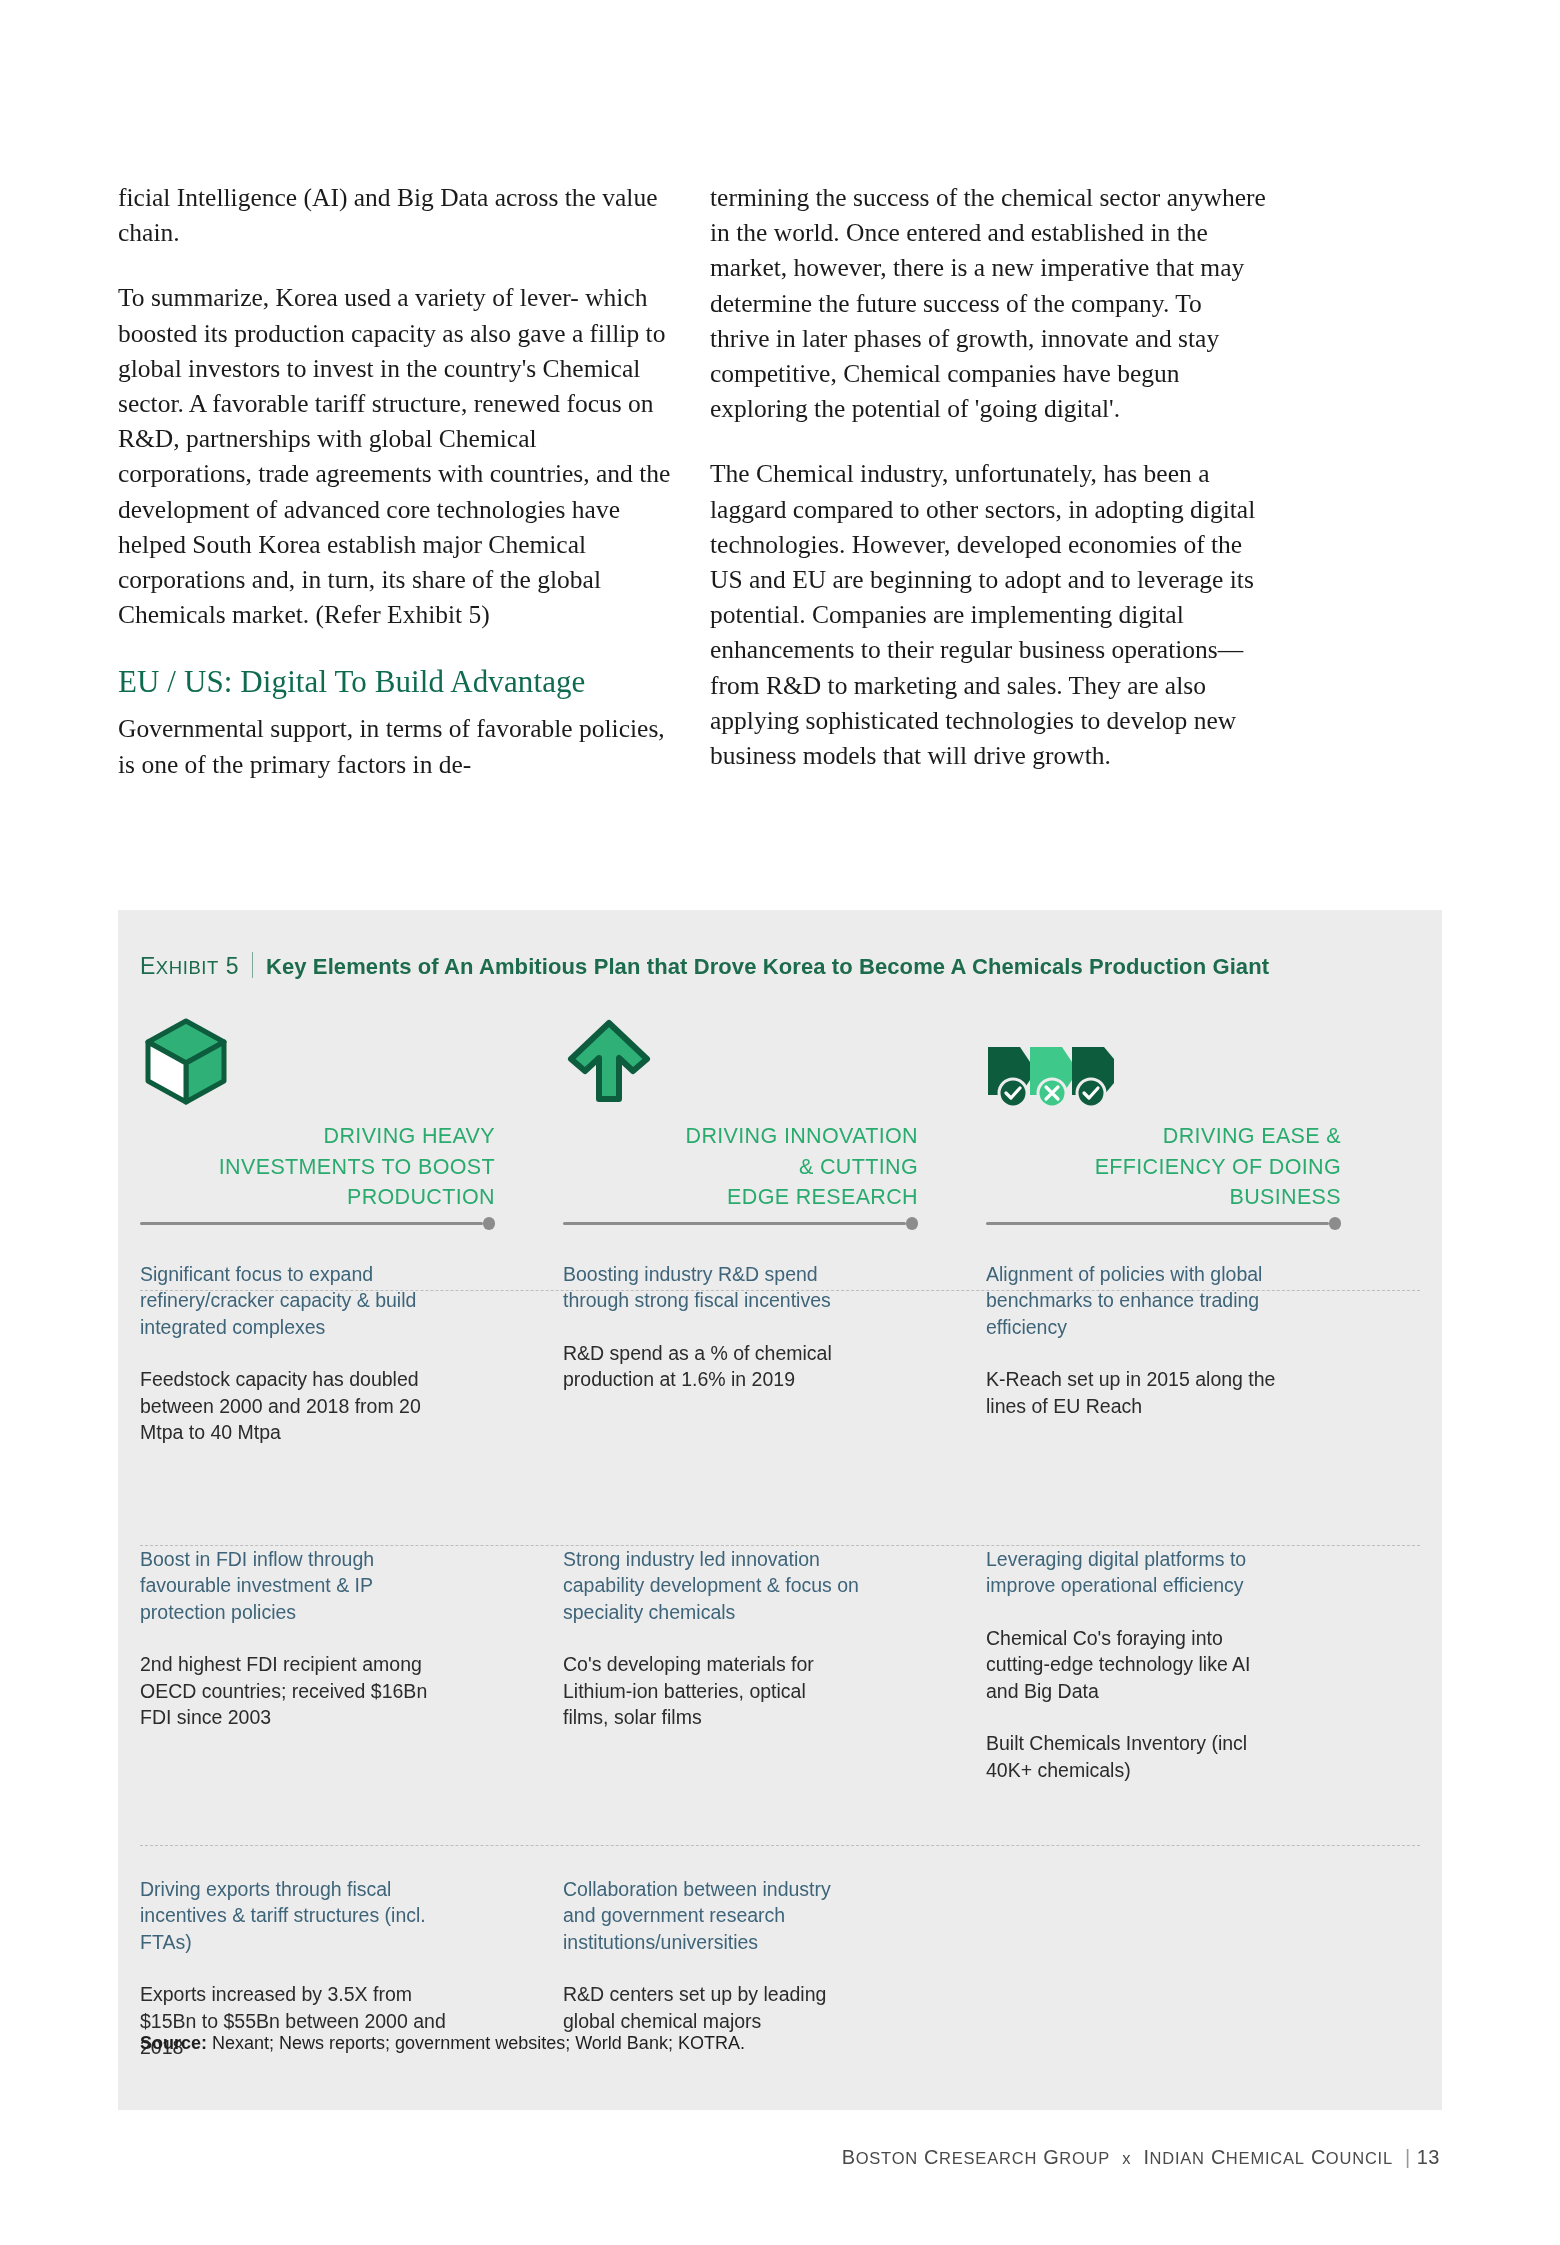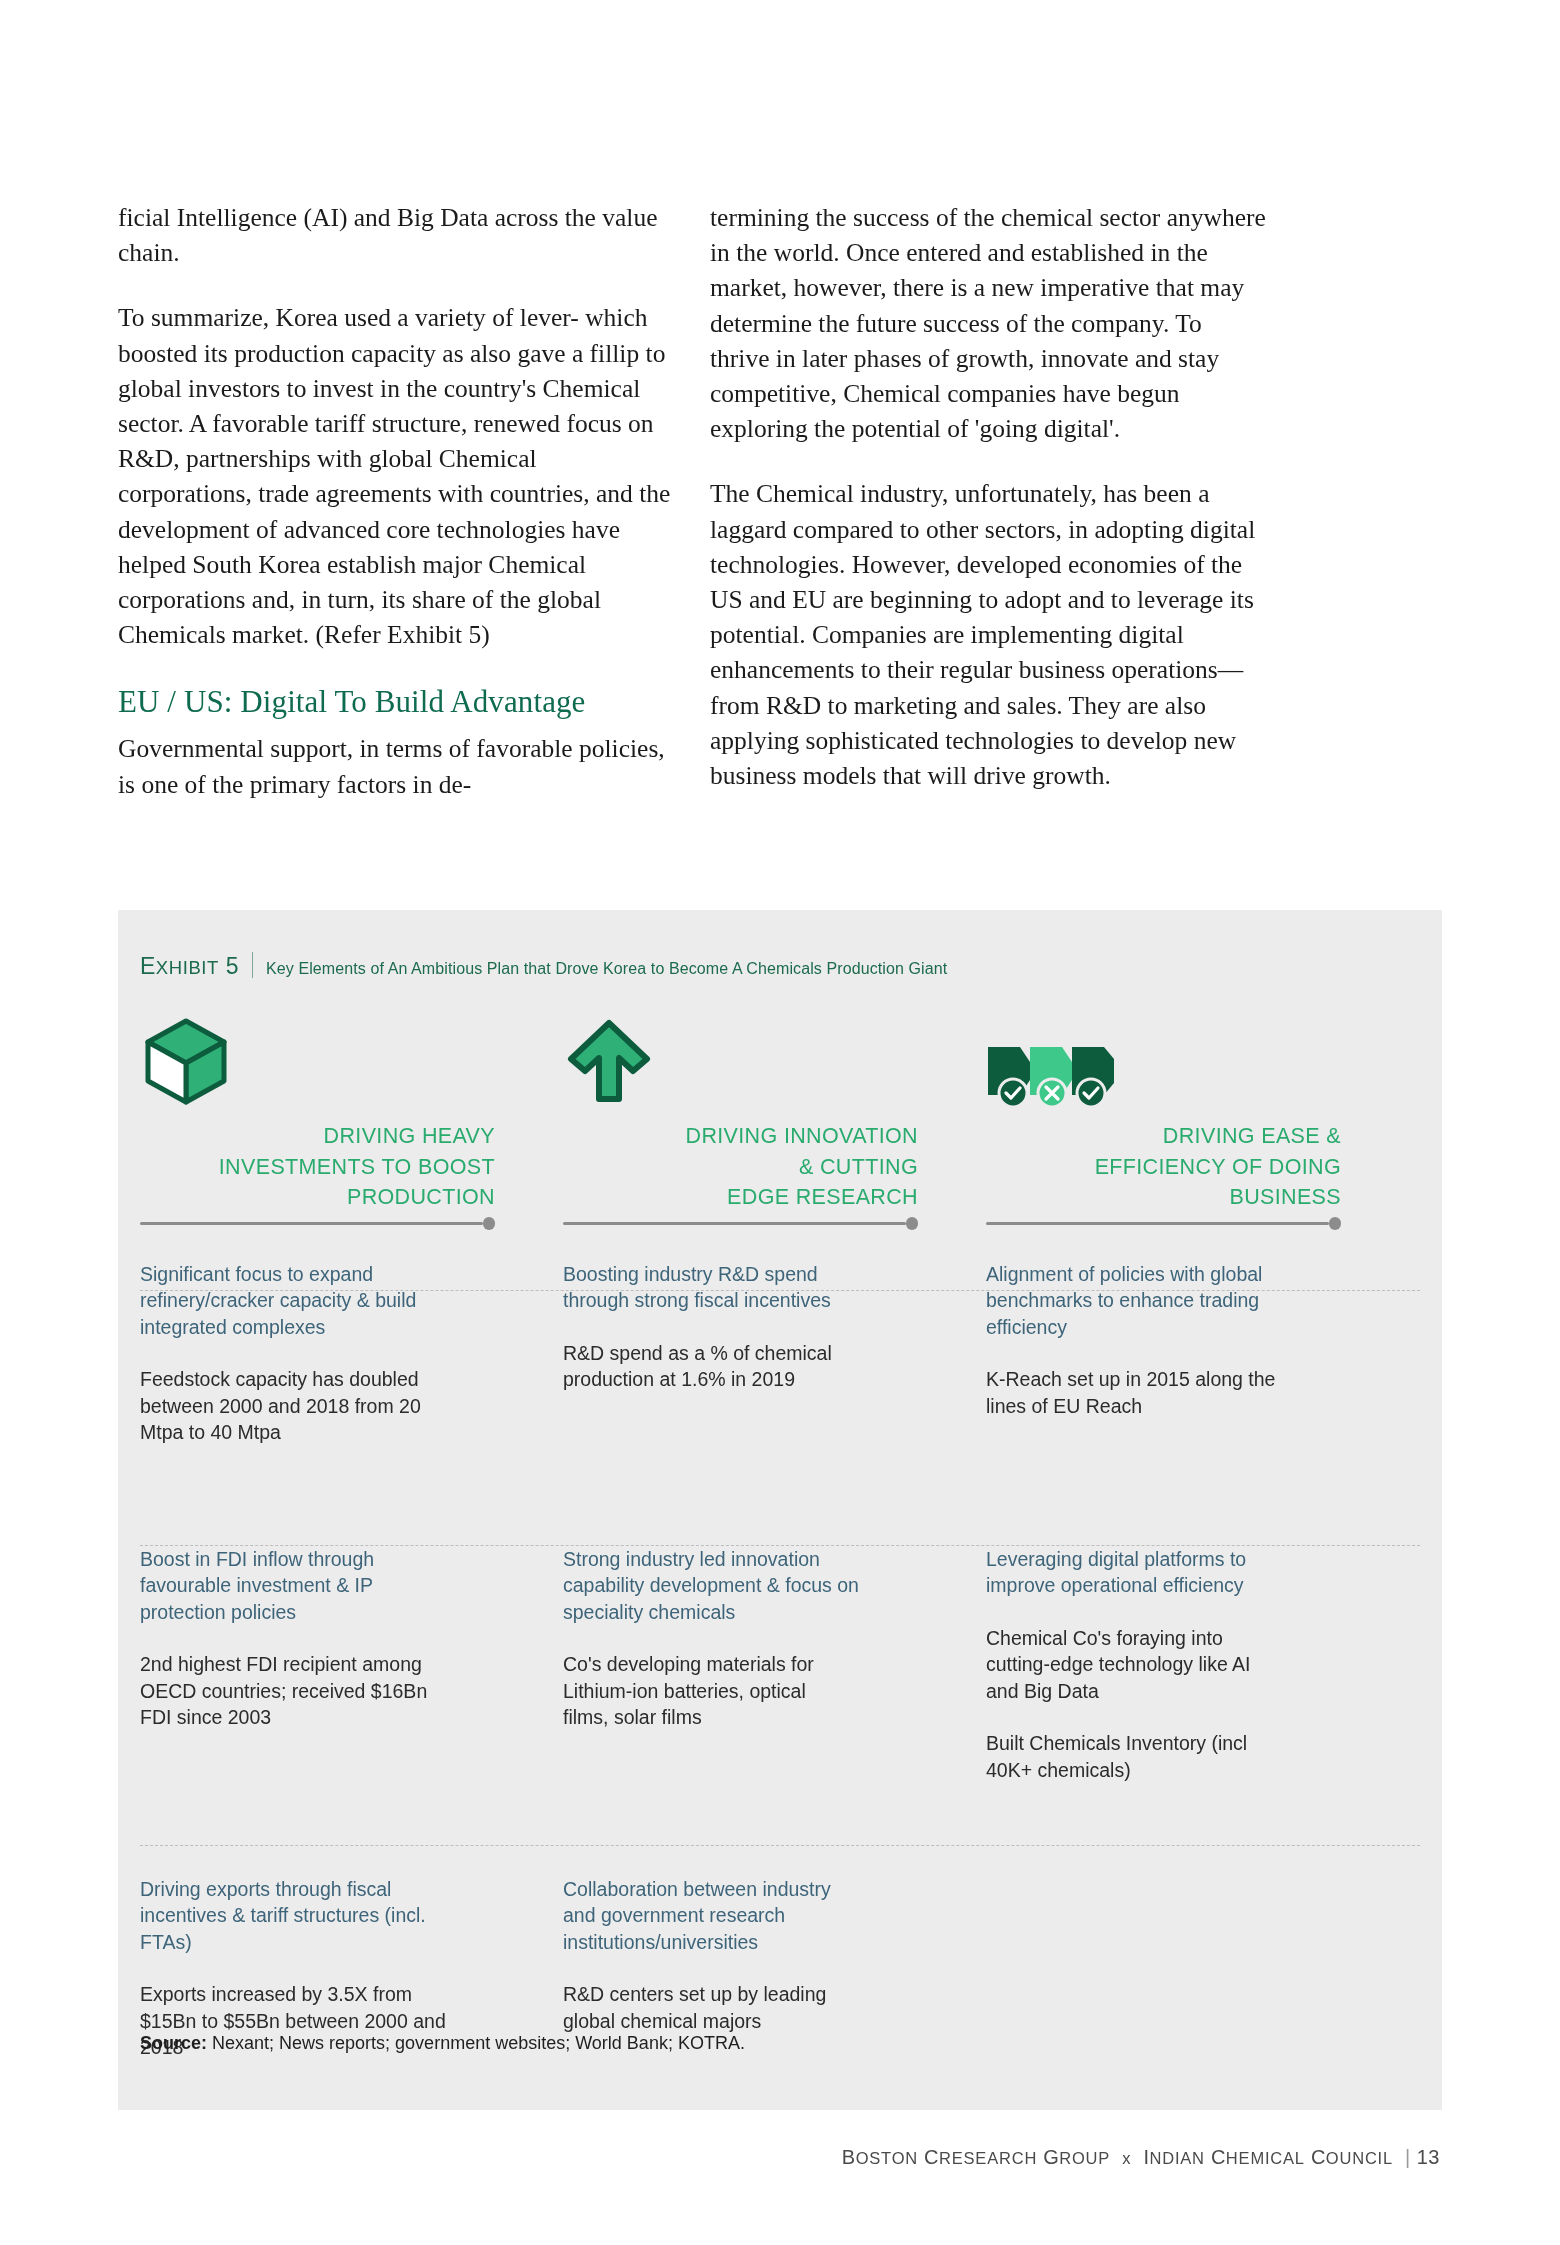--- a/index.html
+++ b/index.html
@@ -12,21 +12,21 @@
     height: 2245px;
     position: relative;
     font-family: "Liberation Serif", serif;
     overflow: hidden;
   }
 
   
   .article {
     position: absolute;
     left: 118px;
-    top: 200px;
+    top: 180px;
     width: 1160px;
     display: flex;
     gap: 36px;
   }
   .col {
     width: 556px;
   }
   .col p {
     margin: 0 0 30px 0;
     font-family: "Liberation Serif", serif;
@@ -80,23 +80,24 @@
   .exh-divider {
     display: inline-block;
     width: 1px;
     height: 26px;
     background: #7fa896;
     margin: 0 13px 0 13px;
     position: relative;
     top: 4px;
   }
   .exh-title {
-    font-size: 16px;
+    font-size: 22px;
     letter-spacing: .1px;
     white-space: nowrap;
+    font-weight: bold;
   }
 
   
   .grid {
     position: absolute;
     left: 22px;
     top: 105px;
     right: 22px;
     bottom: 0;
     display: flex;

